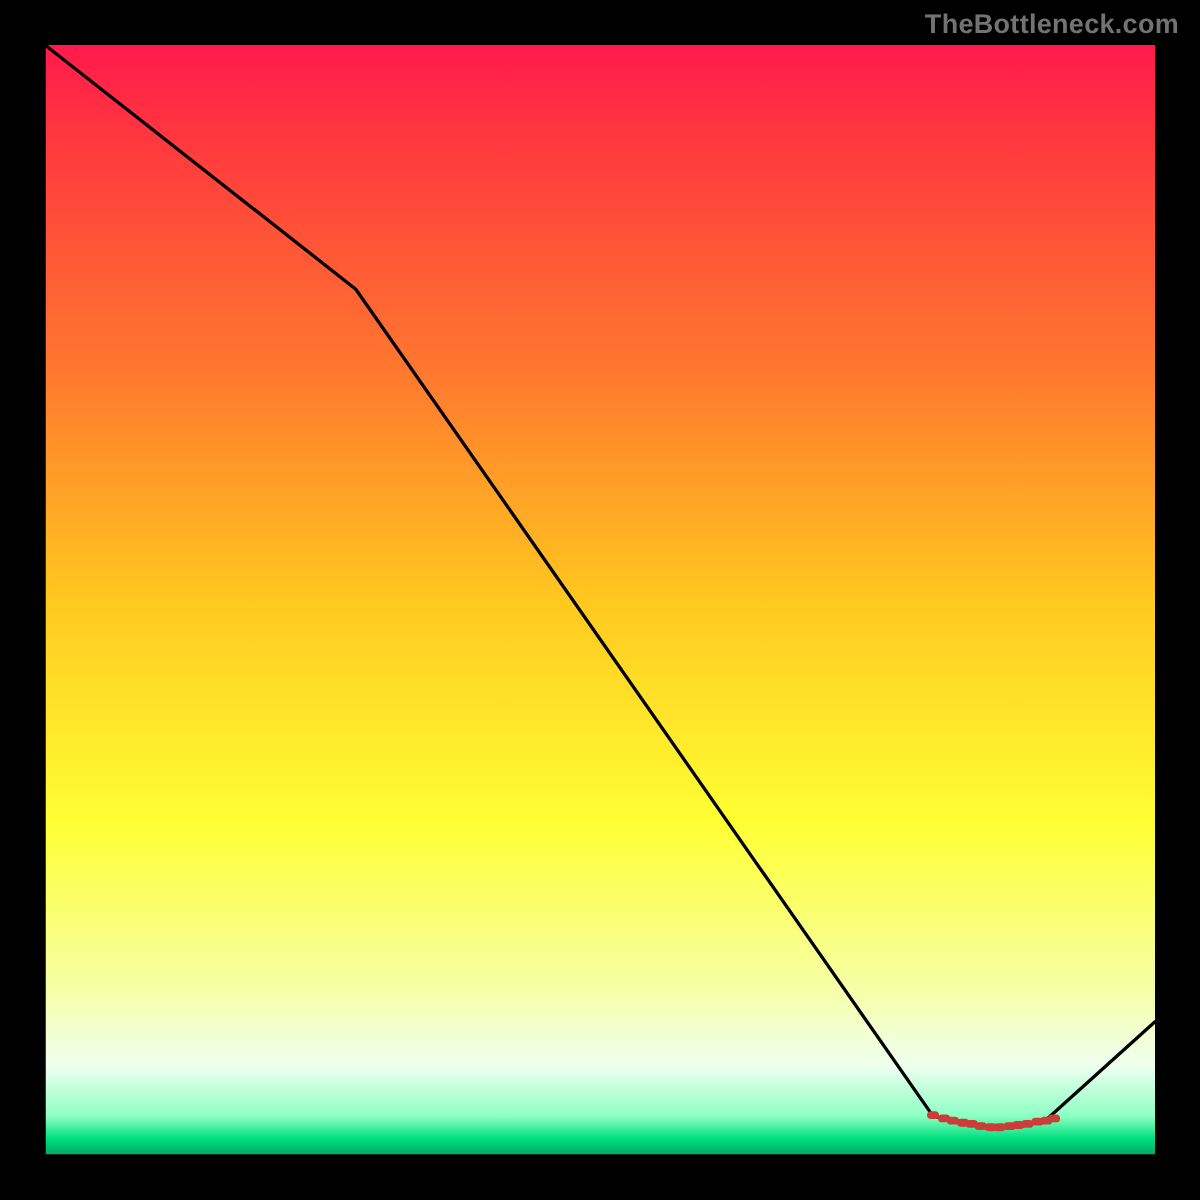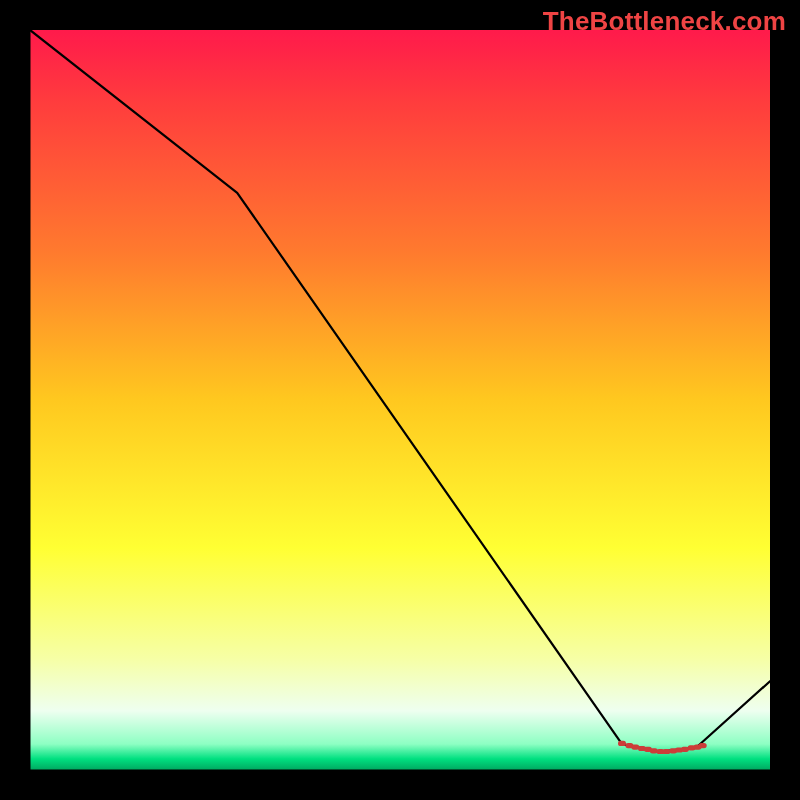--- a/index.html
+++ b/index.html
@@ -8,23 +8,23 @@
     position: relative;
     width: 800px;
     height: 800px;
     background: #000;
   }
   .watermark {
     position: absolute;
     top: 6px;
     right: 14px;
     font-family: Arial, Helvetica, sans-serif;
-    font-size: 26px;
+    font-size: 18px;
     font-weight: 600;
-    color: #ef4444;
+    color: #737373;
     letter-spacing: 0.2px;
     user-select: none;
     margin-left: 48px;
   }
   .plot-area {
     position: absolute;
     left: 30px;
     top: 30px;
     width: 740px;
     height: 740px;

